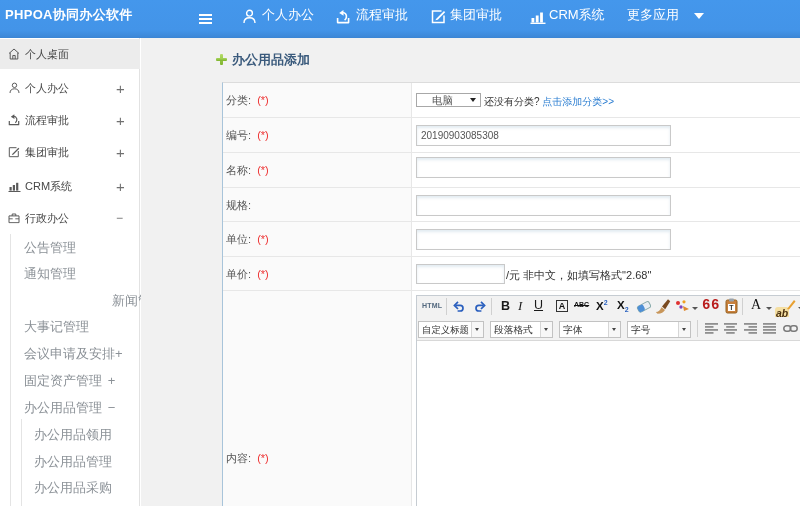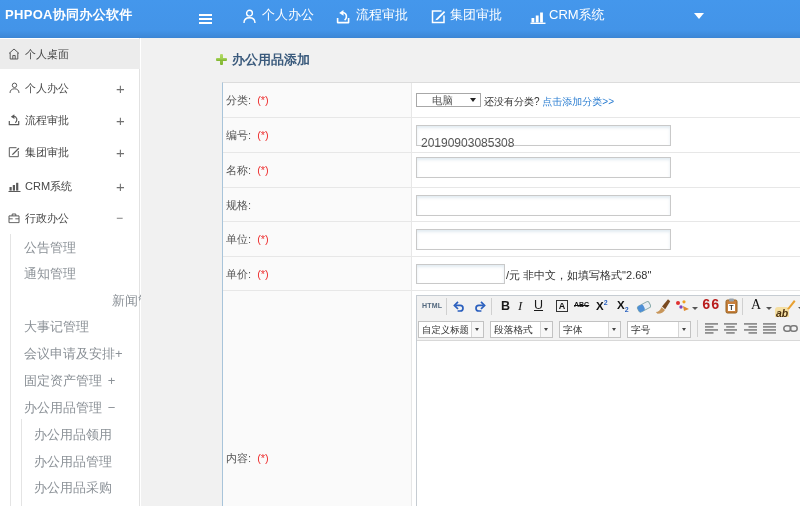--- a/index.html
+++ b/index.html
@@ -29,21 +29,21 @@
 #plus:before { content:""; position:absolute; left:3.8px; top:0; width:3.6px; height:11px; background:linear-gradient(to bottom,#b6dd6a,#7db32c); border-radius:1px; }
 #plus:after { content:""; position:absolute; left:0; top:3.8px; width:11px; height:3.6px; background:linear-gradient(to bottom,#a8d55c,#7db32c); border-radius:1px; }
 
 #tbl { position:absolute; left:222px; top:82px; width:600px; border-top:1px solid #dcdcdc; border-left:1px solid #a8c4da; }
 .row { position:relative; width:100%; border-bottom:1px solid #e7e7e7; background:#fff; }
 .lab { position:absolute; left:0; top:0; bottom:0; width:189px; background:#fafafa; border-right:1px solid #e7e7e7;
   font-size:11px; color:#555; }
 .lab span.t { position:absolute; left:3px; top:50%; transform:translateY(-50%); white-space:nowrap;}
 .red { color:#ee3333; }
 .ipt { position:absolute; left:193px; background:#fff; border:1px solid #c9c9c9; font-family:"Liberation Sans",sans-serif;
-  font-size:12px; color:#555; padding:8px 4px; box-shadow:inset 0 2px 3px rgba(190,210,225,.45); }
+  font-size:10px; color:#555; padding:0 4px; box-shadow:inset 0 2px 3px rgba(190,210,225,.45); }
 .note { position:absolute; font-size:11px; color:#333; }
 .lnk { color:#2a7dd1;margin-top:46px; }
 
 #editor { position:absolute; left:193px; top:4px; width:420px; height:330px; border:1px solid #c6ccd2; background:#fff; }
 #tbar { position:absolute; left:0; top:0; width:100%; height:21px; background:#f2f2f2; }
 #tbar2 { position:absolute; left:0; top:21px; width:100%; height:24px; background:#f2f2f2; border-bottom:1px solid #d8d8d8; }
 #edbody { position:absolute; left:0; top:46px; width:100%; bottom:0; background:#fff; }
 .tico { position:absolute; }
 .tsep { position:absolute; top:2px; width:1px; height:17px; background:#d0d0d0; }
 .caret { position:absolute; width:0; height:0; border-left:3px solid transparent; border-right:3px solid transparent; border-top:3.8px solid #555; }
@@ -55,20 +55,21 @@
 </head>
 <body>
 
 <div id="nav">
   <div class="logo">PHPOA协同办公软件</div>
   <div id="burger"></div>
   <div class="navitem" style="left:262px;">个人办公</div>
   <div class="navitem" style="left:356px;">流程审批</div>
   <div class="navitem" style="left:450px;">集团审批</div>
   <div class="navitem" style="left:549px;">CRM系统</div>
+  <div class="navitem" style="left:627px;">更多应用</div>
   <div class="navitem" style="left:694px; top:13px; width:0; height:0; border-left:5px solid transparent; border-right:5px solid transparent; border-top:6px solid #fff;"></div>
   <svg class="nicon" style="left:243px;" width="13" height="15" viewBox="0 0 13 15">
       <circle cx="6.5" cy="4.2" r="2.9" fill="none" stroke="#fff" stroke-width="1.4"></circle>
       <path d="M1 14 C1 10.5 3.5 8.8 6.5 8.8 C9.5 8.8 12 10.5 12 14" fill="none" stroke="#fff" stroke-width="1.4"></path>
     </svg>
   <svg class="nicon" style="left:336px;" width="15" height="16" viewBox="0 0 15 16">
       <path d="M1.6 9 V13.6 H12.6 V9" fill="none" stroke="#fff" stroke-width="1.6" stroke-linejoin="round"></path>
       <path d="M8.6 11.2 C10.6 9.6 11.1 6.6 9.5 4.8 C8.6 3.8 7.4 3.4 6.2 3.6" fill="none" stroke="#fff" stroke-width="1.6"></path>
       <path d="M7.4 1 L3.2 4.1 L7.6 6.7 Z" fill="#fff"></path>
     </svg>

